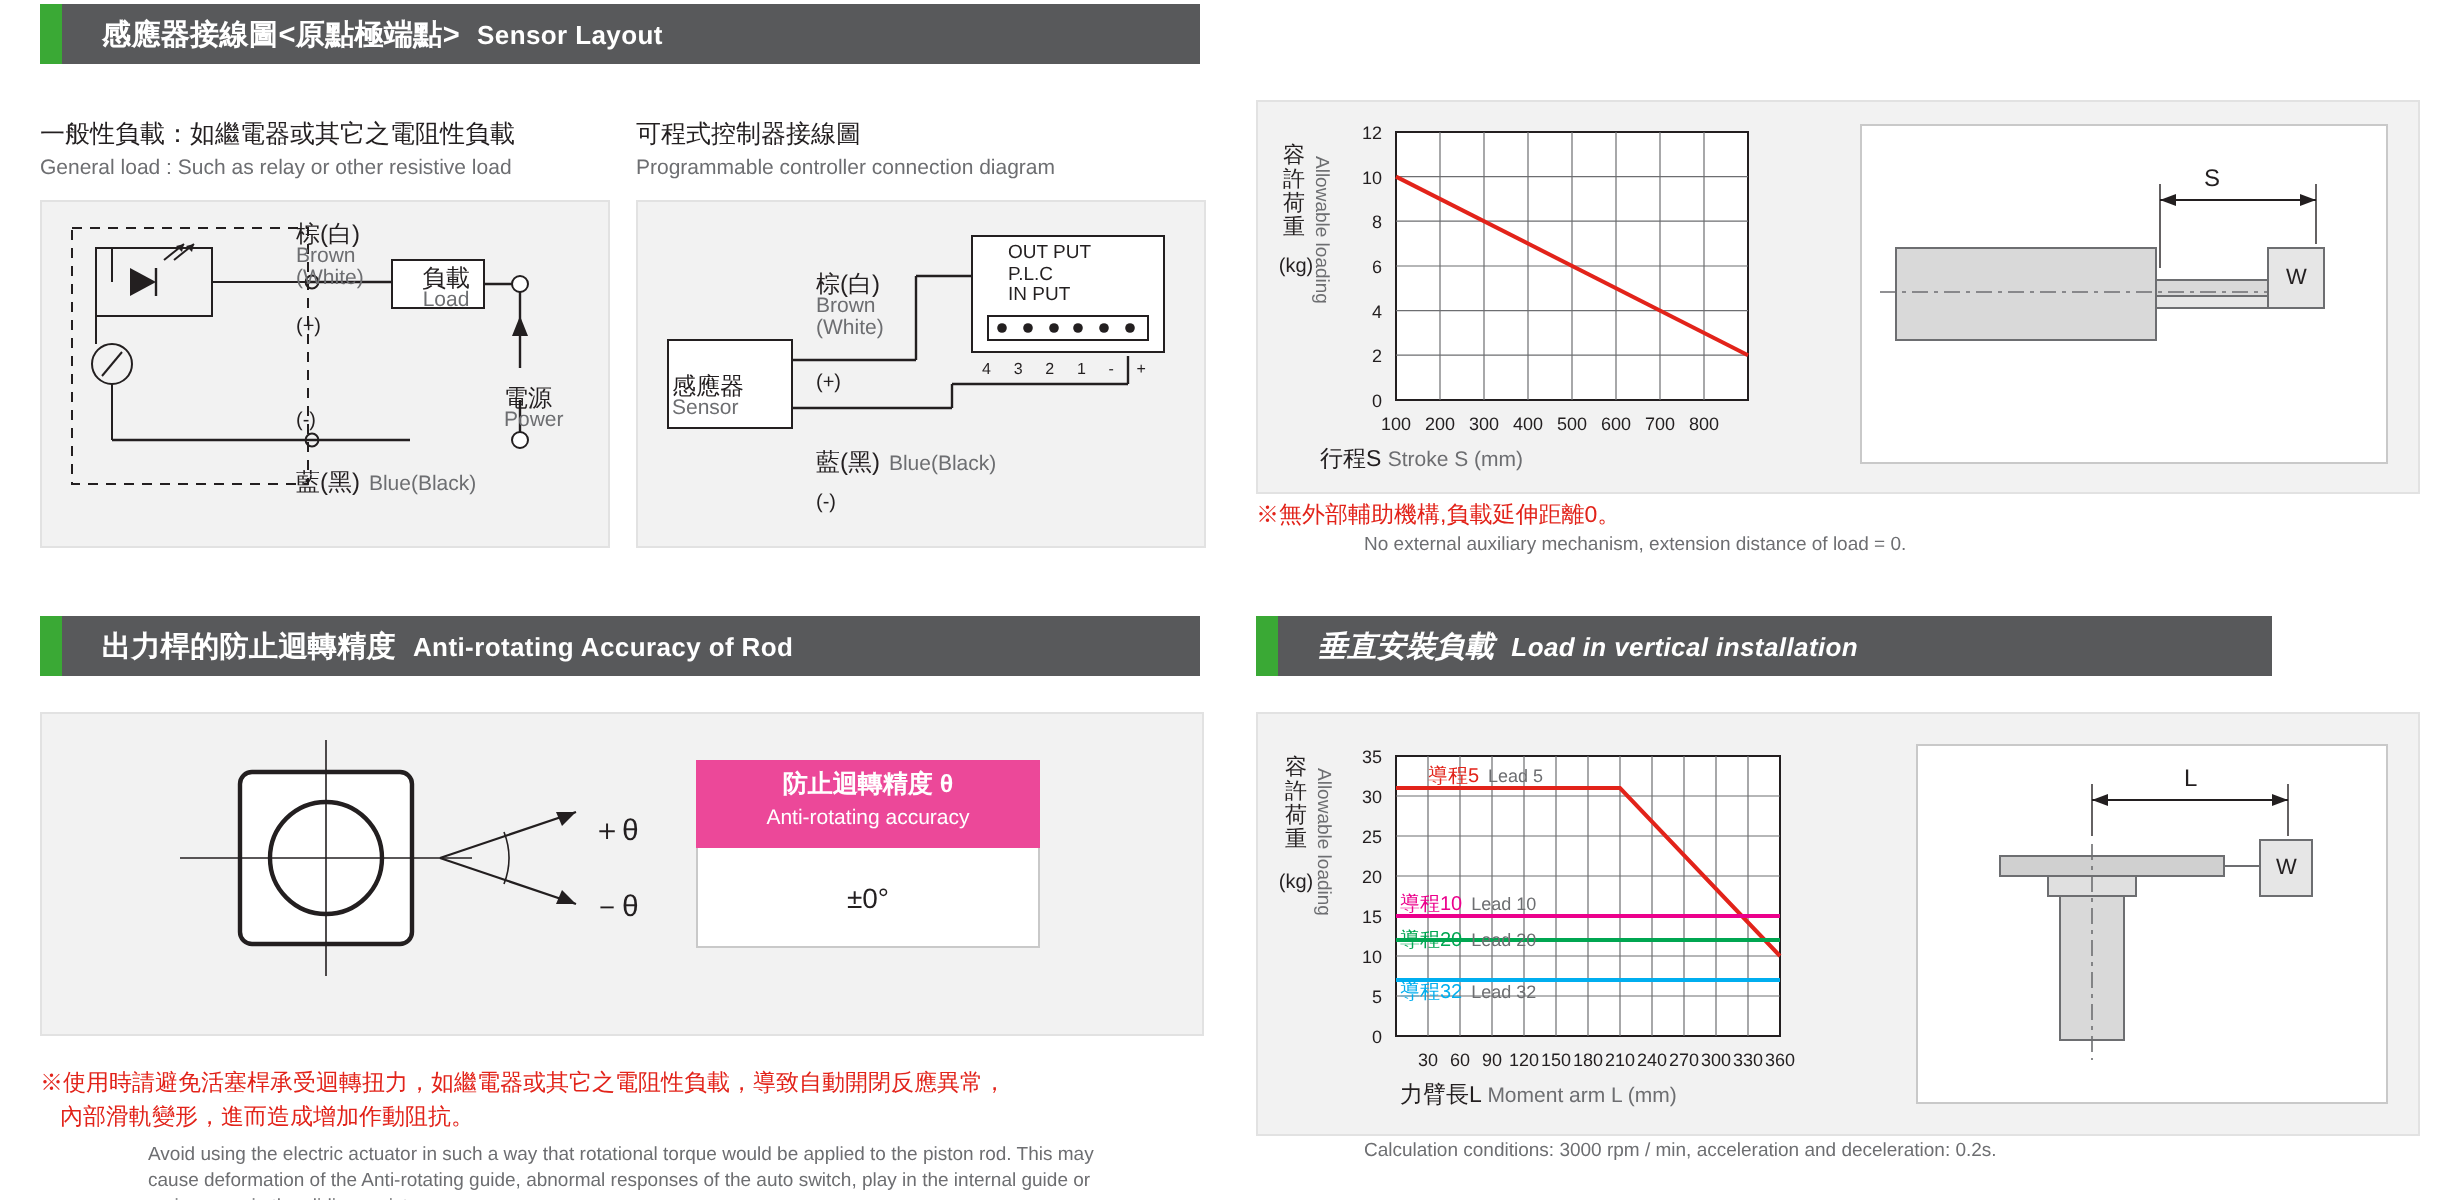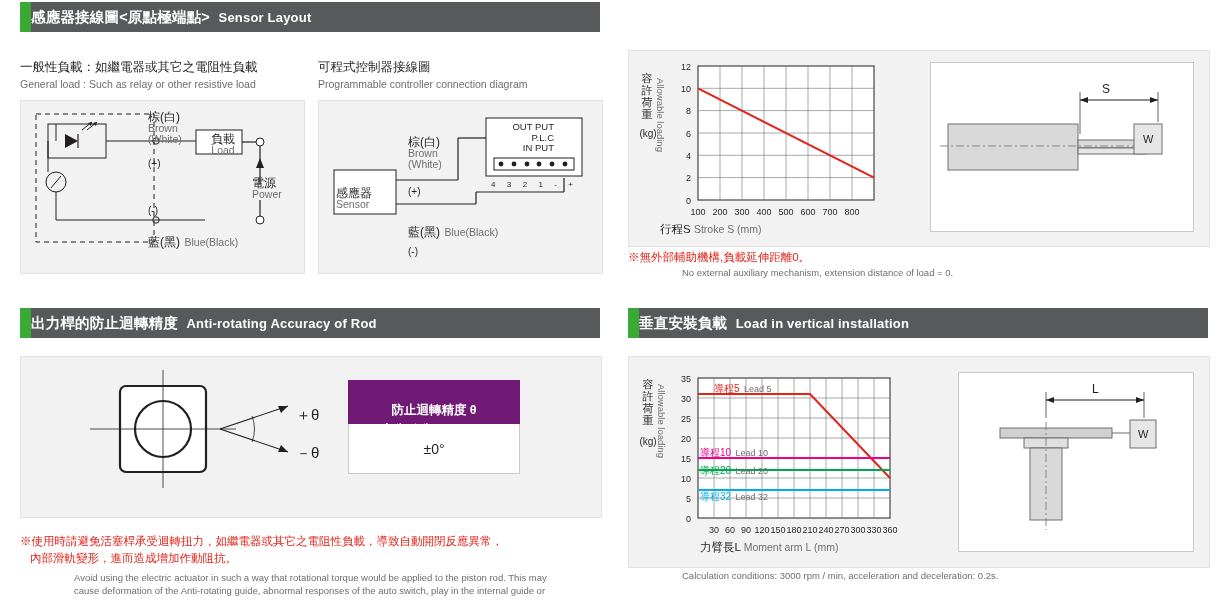--- a/index.html
+++ b/index.html
@@ -20,21 +20,21 @@
     background:#58595b;
     display:flex;align-items:center;
   }
   .hdr .bar{
     width:11px;height:30px;background:#3aa935;flex:0 0 auto;
   }
   .hdr .htxt{
     color:#ffffff;
     font-size:14.5px;
     font-weight:bold;
-    padding-left:0;
+    padding-left:20px;
     white-space:nowrap;
     letter-spacing:.2px;
   }
   .hdr .htxt .en{ font-size:13px; }
 
   
   .lightbox{
     position:absolute;
     background:#f2f2f2;
     border:1px solid #e2e2e2;
@@ -129,21 +129,21 @@
     <div class="label-en">Brown</div>
     <div class="label-en">(White)</div>
   </div>
   <div style="position:absolute;left:200px;top:134px;text-align:center;width:46px;line-height:11px;">
     <div style="font-size:12px;">負載</div>
     <div class="label-en">Load</div>
   </div>
   <div style="position:absolute;left:148px;top:158px;font-size:10px;color:#231f20;">(+)</div>
   <div style="position:absolute;left:148px;top:205px;font-size:10px;color:#231f20;">(-)</div>
   <div style="position:absolute;left:252px;top:178px;line-height:11px;">
-    <div style="font-size:12px;">電源</div>
+    <div style="font-size:12px;margin-top:16px;">電源</div>
     <div class="label-en">Power</div>
   </div>
   <div style="position:absolute;left:148px;top:232px;">
     <span style="font-size:12px;">藍(黑)</span>
     <span class="label-en">Blue(Black)</span>
   </div>
 
   <div class="lightbox" style="left:318px;top:100px;width:283px;height:172px;"></div>
   <svg style="position:absolute;left:318px;top:100px;" width="283" height="172">
 
@@ -178,21 +178,21 @@
     <div style="font-size:12px;">棕(白)</div>
     <div class="label-en">Brown</div>
     <div class="label-en">(White)</div>
   </div>
   <div style="position:absolute;left:408px;top:186px;font-size:10px;">(+)</div>
   <div style="position:absolute;left:408px;top:246px;font-size:10px;">(-)</div>
   <div style="position:absolute;left:408px;top:222px;">
     <span style="font-size:12px;">藍(黑)</span>
     <span class="label-en">Blue(Black)</span>
   </div>
-  <div style="position:absolute;left:484px;top:122px;line-height:10.5px;text-align:right;width:70px;">
+  <div style="position:absolute;left:504px;top:122px;line-height:10.5px;text-align:left;width:70px;">
     <div style="font-size:9.5px;">OUT PUT</div>
     <div style="font-size:9.5px;">P.L.C</div>
     <div style="font-size:9.5px;">IN PUT</div>
   </div>
   <div style="position:absolute;left:491px;top:180px;width:82px;display:flex;justify-content:space-between;font-size:8px;color:#231f20;">
     <span>4</span>
     <span>3</span>
     <span>2</span>
     <span>1</span>
     <span>-</span>
@@ -304,37 +304,37 @@
     <line x1="200" y1="73" x2="268" y2="50" stroke="#231f20" stroke-width="1.1"></line>
     <line x1="200" y1="73" x2="268" y2="96" stroke="#231f20" stroke-width="1.1"></line>
     <polygon points="268,50 258,50 261,57" fill="#231f20"></polygon>
     <polygon points="268,96 258,96 261,89" fill="#231f20"></polygon>
 
     <path d="M232 60 A 36 36 0 0 1 232 86" fill="none" stroke="#231f20" stroke-width="0.8"></path>
   </svg>
   <div style="position:absolute;left:296px;top:406px;font-size:15px;">＋θ</div>
   <div style="position:absolute;left:296px;top:444px;font-size:15px;">－θ</div>
 
-  <div style="position:absolute;left:348px;top:380px;width:172px;height:44px;background:#701a75;color:#fff;text-align:center;padding-top:22px;box-sizing:border-box;">
+  <div style="position:absolute;left:348px;top:380px;width:172px;height:44px;background:#ec4899;color:#fff;text-align:center;padding-top:4px;box-sizing:border-box;">
     <div style="font-size:12.5px;font-weight:bold;">防止迴轉精度 θ</div>
     <div style="font-size:10.5px;margin-top:2px;">Anti-rotating accuracy</div>
   </div>
   <div style="position:absolute;left:348px;top:424px;width:172px;height:50px;background:#ffffff;border:1px solid #c9c9c9;border-top:none;box-sizing:border-box;display:flex;align-items:center;justify-content:center;">
     <span style="font-size:14px;">±0°</span>
   </div>
 
   <div style="position:absolute;left:20px;top:534px;width:582px;">
     <div class="note-cn">※使用時請避免活塞桿承受迴轉扭力，如繼電器或其它之電阻性負載，導致自動開閉反應異常，</div>
     <div class="note-cn" style="margin-left:10px;margin-top:2px;">內部滑軌變形，進而造成增加作動阻抗。</div>
     <div class="note-en" style="margin-left:10px;margin-top:5px;line-height:13px;">Avoid using the electric actuator in such a way that rotational torque would be applied to the piston rod. This may</div>
     <div class="note-en" style="margin-left:10px;line-height:13px;">cause deformation of the Anti-rotating guide, abnormal responses of the auto switch, play in the internal guide or</div>
     <div class="note-en" style="margin-left:10px;line-height:13px;">an increase in the sliding resistance.</div>
   </div>
 
-  <div class="hdr" style="left:628px;top:308px;width:580px;">
+  <div class="hdr" style="left:628px;top:308px;width:508px;font-style:italic;">
     <div class="bar"></div>
     <div class="htxt">
       <span>垂直安裝負載</span>
       &nbsp;<span class="en">Load in vertical installation</span>
     </div>
   </div>
 
   <div class="lightbox" style="left:628px;top:356px;width:580px;height:210px;"></div>
 
   <svg style="position:absolute;left:628px;top:356px;" width="320" height="210">

